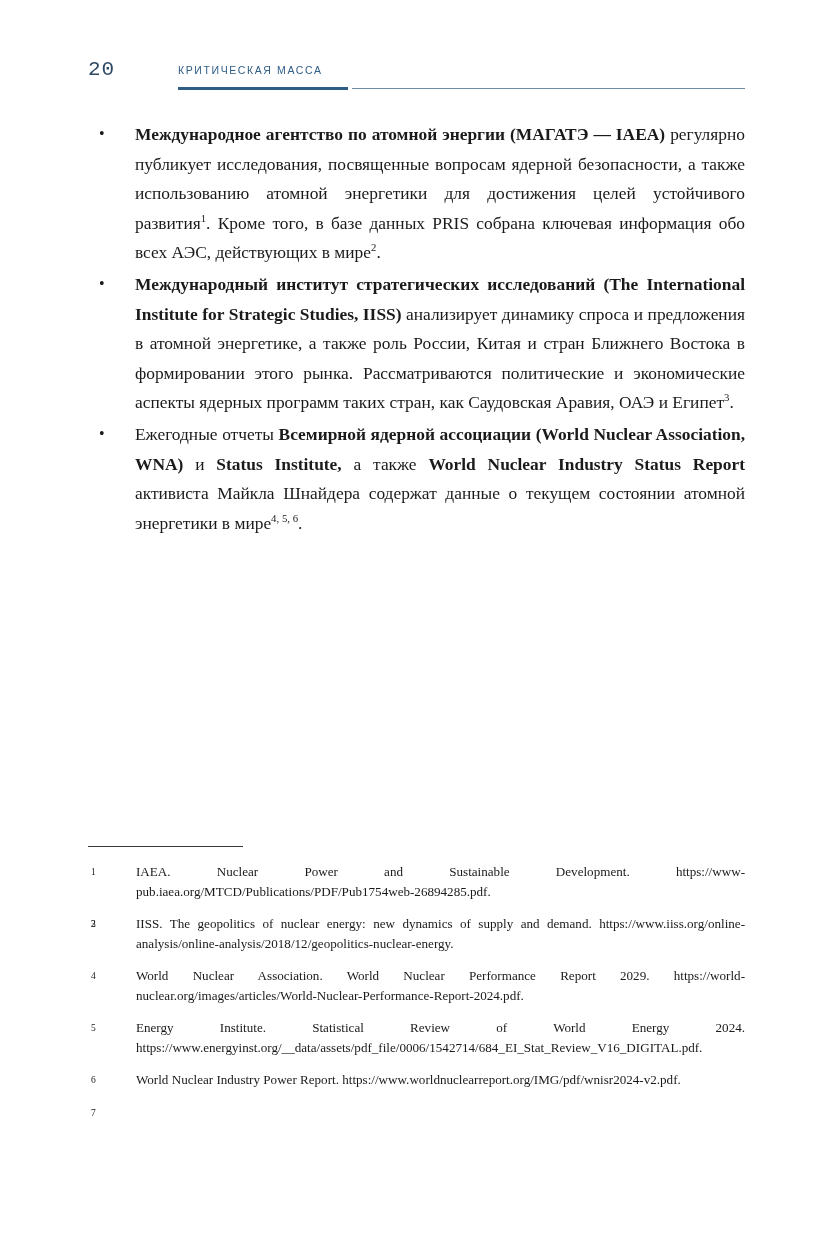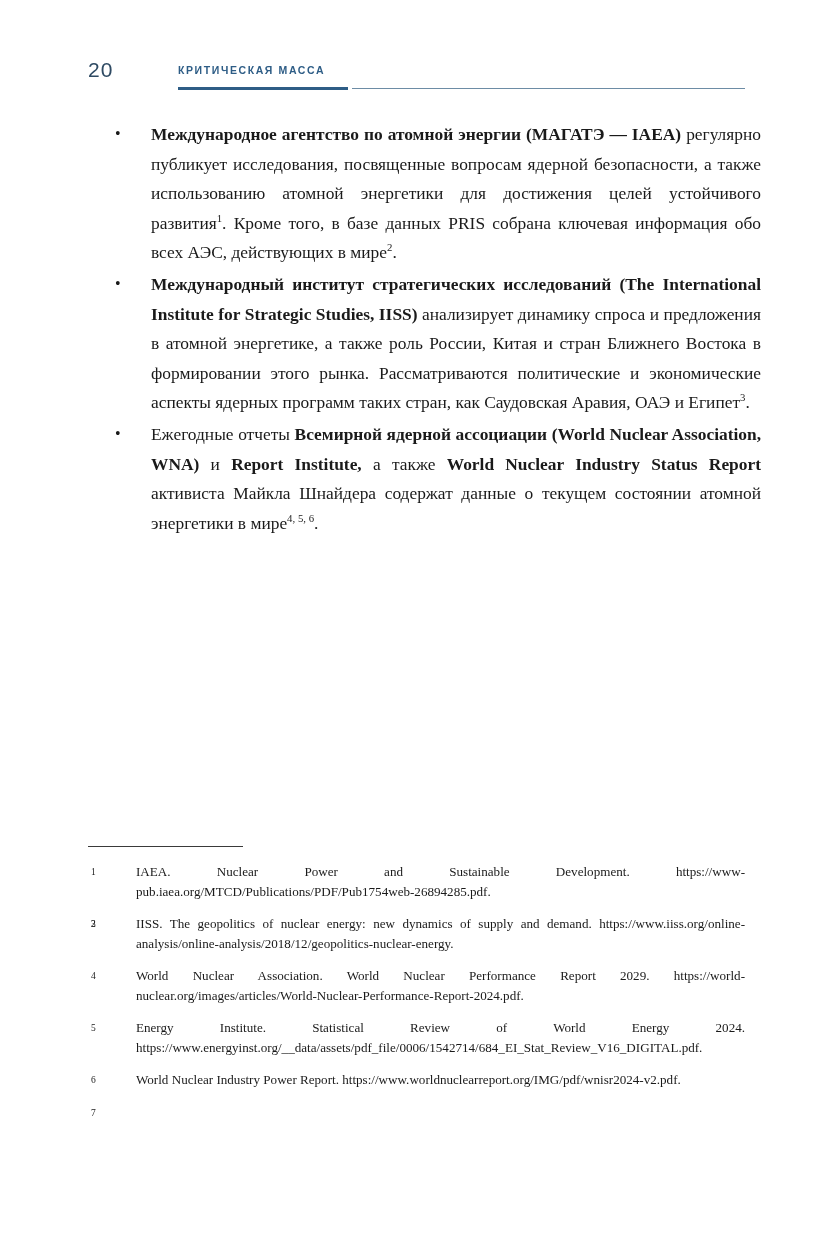--- a/index.html
+++ b/index.html
@@ -30,32 +30,32 @@
     right: 88px;
     height: 34px;
   }
   .page-number {
     position: absolute;
     left: 0;
     top: 0;
     font-size: 21px;
     letter-spacing: 1px;
     color: #2e4a63;
-    font-family: Liberation Sans, sans-serif;
+    font-family: Liberation Mono, monospace;
   }
   .running-title {
     position: absolute;
     left: 90px;
     top: 6px;
     font-family: "Liberation Sans", sans-serif;
     font-size: 10.5px;
     letter-spacing: 1.6px;
     text-transform: uppercase;
     color: #2e5d86;
-    font-weight: 700;
+    font-weight: 400;
   }
   .header-rule-left {
     position: absolute;
     left: 90px;
     top: 29px;
     width: 170px;
     height: 3px;
     background: #2e5d86;
   }
   .header-rule-right {
@@ -64,21 +64,21 @@
     right: 0;
     top: 30px;
     height: 1px;
     background: #6d8ca5;
   }
 
   
   .content {
     position: absolute;
     top: 120px;
-    left: 104px;
+    left: 88px;
     width: 657px;
   }
   ul.bullets {
     list-style: none;
     margin: 0;
     padding: 0;
   }
   ul.bullets > li {
     position: relative;
     padding-left: 47px;
@@ -148,21 +148,21 @@
     <div class="page-number">20</div>
     <div class="running-title">КРИТИЧЕСКАЯ МАССА</div>
     <div class="header-rule-left"></div>
     <div class="header-rule-right"></div>
   </div>
 
   <div class="content">
     <ul class="bullets">
       <li><span class="b">Международное агентство по атомной энергии (МАГАТЭ — IAEA)</span> регулярно публикует исследования, посвященные вопросам ядерной безопасности, а также использованию атомной энергетики для достижения целей устойчивого развития<sup>1</sup>. Кроме того, в базе данных PRIS собрана ключевая информация обо всех АЭС, действующих в мире<sup>2</sup>.</li>
       <li><span class="b">Международный институт стратегических исследований (The International Institute for Strategic Studies, IISS)</span> анализирует динамику спроса и предложения в атомной энергетике, а также роль России, Китая и стран Ближнего Востока в формировании этого рынка. Рассматриваются политические и экономические аспекты ядерных программ таких стран, как Саудовская Аравия, ОАЭ и Египет<sup>3</sup>.</li>
-      <li>Ежегодные отчеты <span class="b">Всемирной ядерной ассоциации (World Nuclear Association, WNA)</span> и <span class="b">Report Institute,</span> а также <span class="b">World Nuclear Industry Status Report</span> активиста Майкла Шнайдера содержат данные о текущем состоянии атомной энергетики в мире<sup>4, 5, 6</sup>.</li>
+      <li>Ежегодные отчеты <span class="b">Всемирной ядерной ассоциации (World Nuclear Association, WNA)</span> и <span class="b">Status Institute,</span> а также <span class="b">World Nuclear Industry Status Report</span> активиста Майкла Шнайдера содержат данные о текущем состоянии атомной энергетики в мире<sup>4, 5, 6</sup>.</li>
     </ul>
   </div>
 
   <div class="footnote-rule"></div>
 
   <div class="footnotes">
     <div class="fn">
       <span class="marker">1</span>
       <span>IAEA. Nuclear Power and Sustainable Development. https://www-pub.iaea.org/MTCD/Publications/PDF/Pub1754web-26894285.pdf.</span>
     </div>

